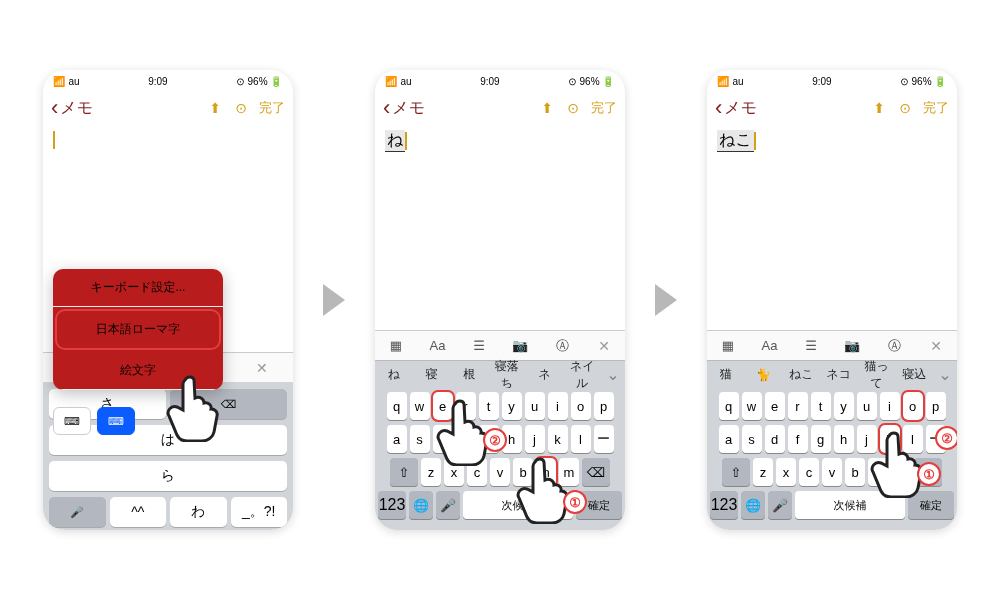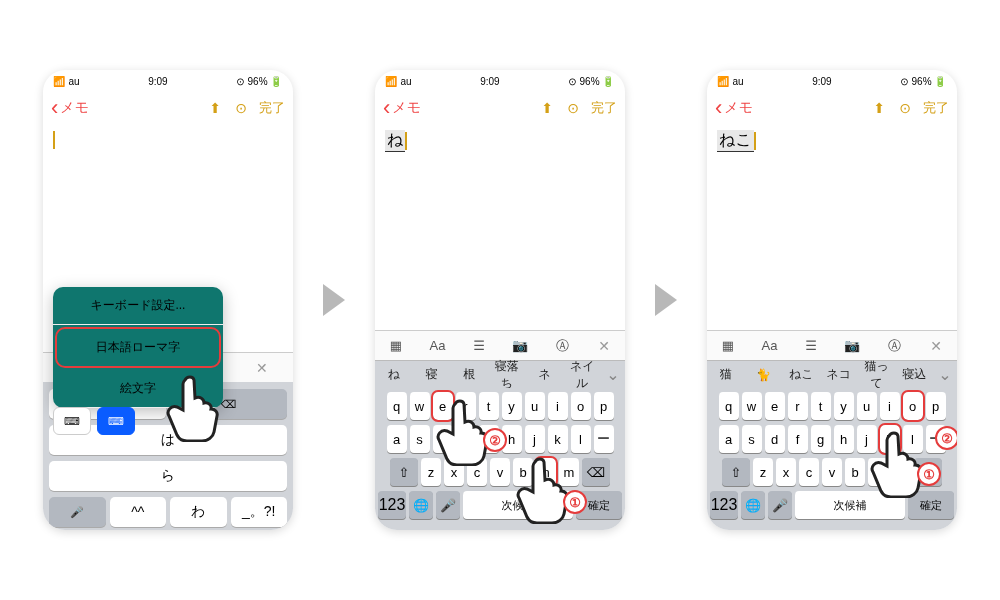--- a/index.html
+++ b/index.html
@@ -1,32 +1,32 @@
 <!DOCTYPE html>
 <html><head>
 <meta charset="utf-8">
 <style>
   * { box-sizing: border-box; margin: 0; padding: 0; font-family: -apple-system, 'Hiragino Sans', sans-serif; }
   body { background: #fff; width: 1000px; height: 600px; display: flex; align-items: center; justify-content: center; gap: 30px; }
   .phone { width: 250px; height: 460px; background: #fff; border-radius: 22px; overflow: hidden; position: relative; box-shadow: 0 2px 10px rgba(0,0,0,0.15); display: flex; flex-direction: column; }
   .statusbar { height: 22px; display: flex; align-items: center; justify-content: space-between; padding: 0 10px; font-size: 10px; font-weight: 500; }
   .sb-left, .sb-right { display: flex; align-items: center; gap: 3px; }
   .header { height: 32px; display: flex; align-items: center; justify-content: space-between; padding: 0 8px; }
-  .back { color: #ef4444; font-size: 14px; display: flex; align-items: center; }
+  .back { color: #7f1d1d; font-size: 16px; display: flex; align-items: center; }
   .back::before { content: "‹"; font-size: 22px; margin-right: 2px; }
   .hdr-right { display: flex; align-items: center; gap: 10px; color: #d4a017; }
   .hdr-icon { width: 16px; height: 16px; display: inline-flex; align-items: center; justify-content: center; font-size: 14px; }
   .done { font-size: 13px; font-family: Liberation Mono, monospace; }
   .note-area { flex: 1; padding: 6px 10px; position: relative; }
   .typed { font-size: 16px; display: inline-block; padding: 0 2px; }
   .typed.hl { background: #e8e8e8; border-bottom: 1.5px solid #333; }
   .cursor { display: inline-block; width: 2px; height: 18px; background: #d4a017; vertical-align: middle; }
 
   
-  .lang-menu { position: absolute; bottom: 122px; left: 10px; width: 170px; background: #0f766e; border-radius: 10px; overflow: hidden; box-shadow: 0 4px 16px rgba(0,0,0,0.25); z-index: 5; margin-top: 24px; }
+  .lang-menu { position: absolute; bottom: 140px; left: 10px; width: 170px; background: #b91c1c; border-radius: 10px; overflow: hidden; box-shadow: 0 4px 16px rgba(0,0,0,0.25); z-index: 5; margin-top: 24px; }
   .lang-item { padding: 10px 0; text-align: center; font-size: 12px; border-bottom: 1px solid #eee; }
   .lang-item.sel { background: #0a5cff; color: #fff; }
   .lang-item.hl-red { border: 2px solid #e53c3c; border-radius: 10px; margin: 2px; }
   .menu-keys { position: absolute; bottom: 95px; left: 10px; display: flex; gap: 6px; z-index:5;}
   .mk { width: 38px; height: 28px; background: #fff; border: 1px solid #ccc; border-radius: 6px; display:flex; align-items:center; justify-content:center; font-size:11px;}
   .mk.sel { background: #0a5cff; color:#fff; border-color:#0a5cff;}
   .toolbar { height: 30px; display: flex; align-items: center; justify-content: space-around; border-top: 1px solid #ccc; background:#fafafa;}
   .tb-it { width: 22px; height: 22px; display:flex; align-items:center; justify-content:center; font-size:13px; color:#555; }
   .tb-close { color:#999; font-size:14px; }
 

